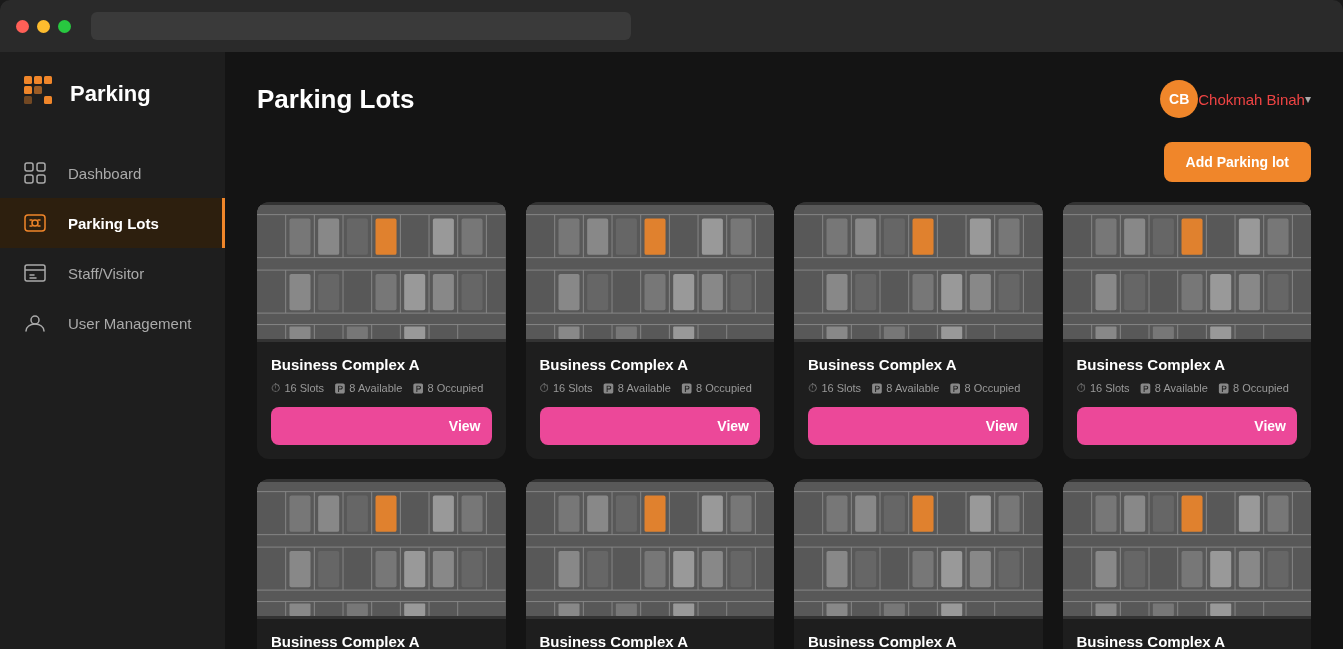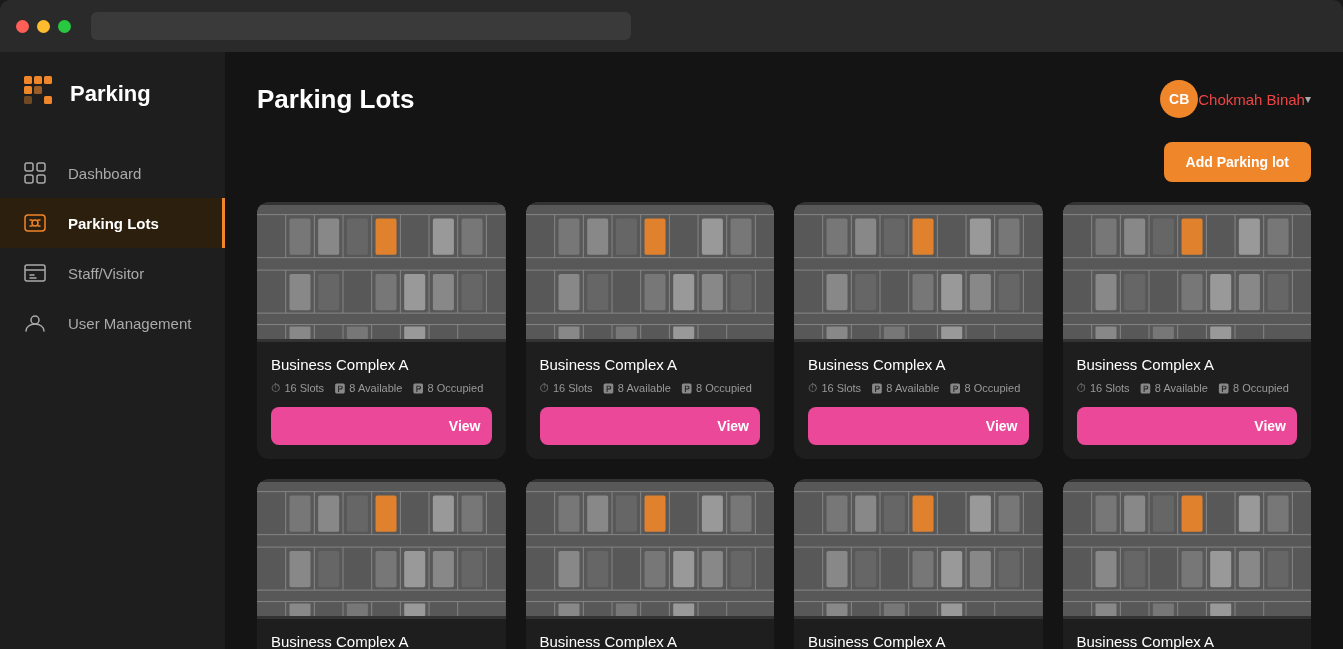--- a/index.html
+++ b/index.html
@@ -171,21 +171,21 @@
     
     .card-image svg {
       width: 100%;
       height: 100%;
     }
     .card-body {
       padding: 14px 14px 14px;
     }
     .card-title {
       font-size: 15px;
-      font-weight: 400;
+      font-weight: 700;
       color: #fff;
       margin-bottom: 8px;
     }
     .card-stats {
       display: flex;
       gap: 10px;
       margin-bottom: 12px;
       flex-wrap: wrap;
     }
     .stat-item {

